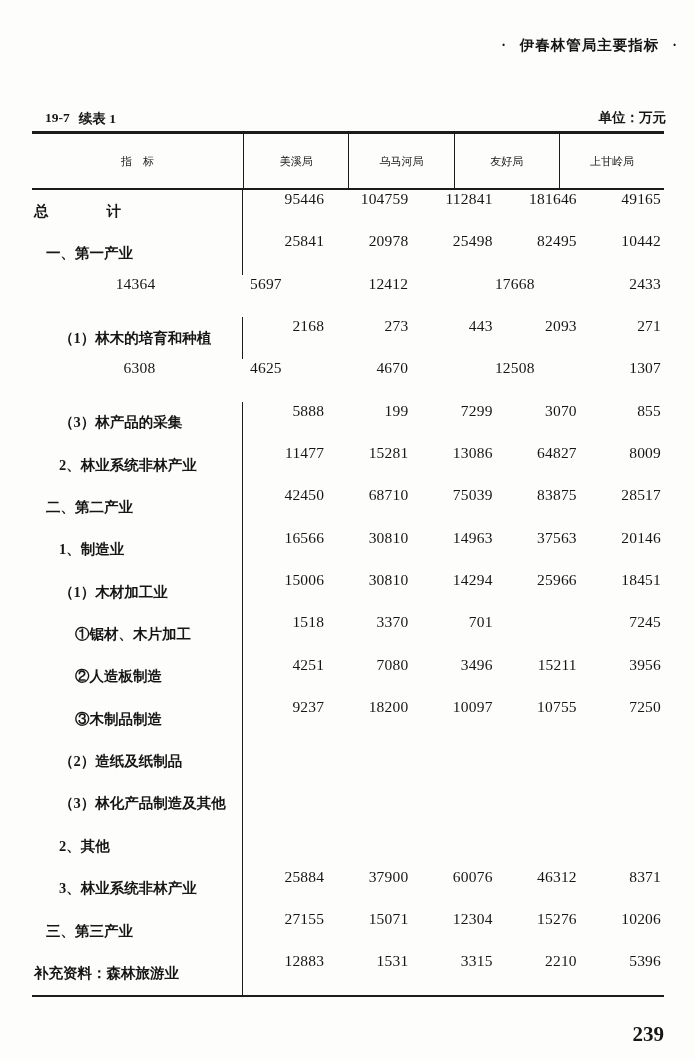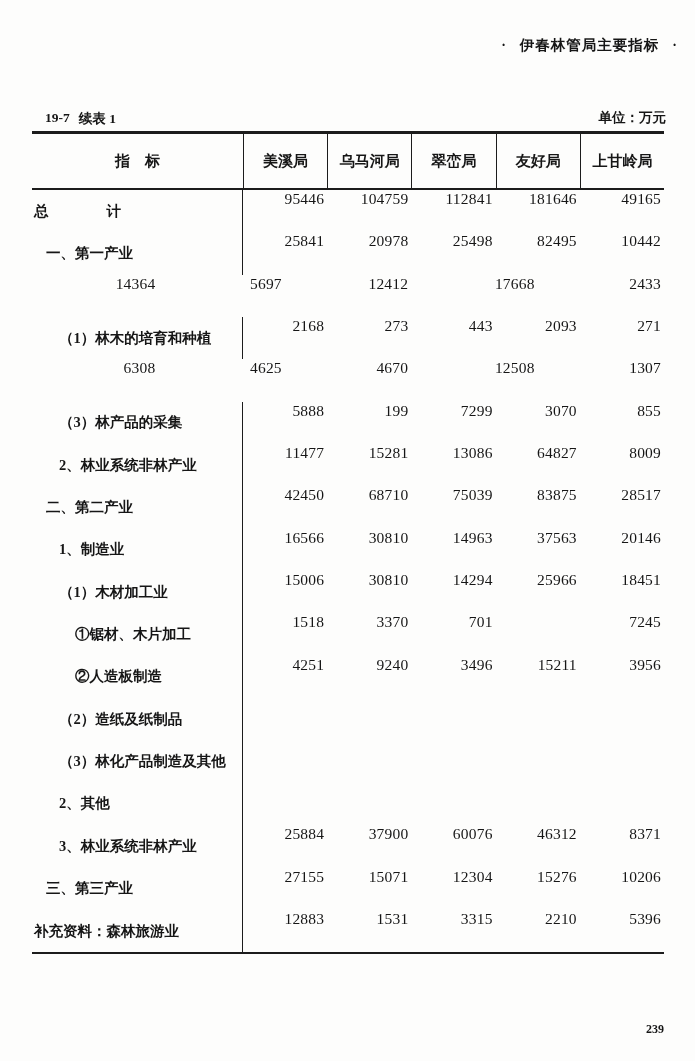--- a/index.html
+++ b/index.html
@@ -56,22 +56,22 @@
     display: flex;
     height: 59px;
     border-top: 3px solid #1c1c1c;
     border-bottom: 2px solid #1c1c1c;
     box-sizing: border-box;
   }
   .th {
     display: flex;
     align-items: center;
     justify-content: center;
-    font-weight: 700;
-    font-size: 15px;
+    font-weight: 400;
+    font-size: 11px;
     white-space: pre;
   }
   .th-indicator { width: 211px; box-sizing: border-box; }
   .th-col { flex: 1; border-left: 1.5px solid #1c1c1c; }
 
   .tbody {
     border-bottom: 2.5px solid #1c1c1c;
   }
   .row {
     display: flex;
@@ -100,21 +100,21 @@
     font-size: 15.5px;
     font-weight: 400;
     letter-spacing: 0.2px;
   }
 
   
   .page-number {
     position: absolute;
     top: 1022px;
     right: 31px;
-    font-size: 12px;
+    font-size: 21px;
     font-weight: 700;
   }
 </style>
 </head>
 <body>
 
 <div class="page">
 
   <div class="doc-header">
     <span class="dot">·</span>
@@ -129,21 +129,20 @@
     </span>
     <span>单位：万元</span>
   </div>
 
   <div class="stat-table">
     <div class="thead">
       <div class="th th-indicator">指　标</div>
 
     <div class="th th-col">美溪局</div>
         <div class="th th-col">乌马河局</div>
-        <div class="th th-col">翠峦局</div>
         <div class="th th-col">友好局</div>
         <div class="th th-col">上甘岭局</div>
       </div>
     <div class="tbody">
 
     <div class="row">
           <div class="cell-label ind0">总　　　　计</div>
           <div class="cell-num">95446</div>
           <div class="cell-num">104759</div>
           <div class="cell-num">112841</div>
@@ -224,24 +223,32 @@
           <div class="cell-label ind3">①锯材、木片加工</div>
           <div class="cell-num">1518</div>
           <div class="cell-num">3370</div>
           <div class="cell-num">701</div>
           <div class="cell-num"></div>
           <div class="cell-num">7245</div>
         </div>
         <div class="row">
           <div class="cell-label ind3">②人造板制造</div>
           <div class="cell-num">4251</div>
-          <div class="cell-num">9240</div>
+          <div class="cell-num">7080</div>
           <div class="cell-num">3496</div>
           <div class="cell-num">15211</div>
           <div class="cell-num">3956</div>
+        </div>
+        <div class="row">
+          <div class="cell-label ind3">③木制品制造</div>
+          <div class="cell-num">9237</div>
+          <div class="cell-num">18200</div>
+          <div class="cell-num">10097</div>
+          <div class="cell-num">10755</div>
+          <div class="cell-num">7250</div>
         </div>
         <div class="row">
           <div class="cell-label ind2">（2）造纸及纸制品</div>
           <div class="cell-num"></div>
           <div class="cell-num"></div>
           <div class="cell-num"></div>
           <div class="cell-num"></div>
           <div class="cell-num"></div>
         </div>
         <div class="row">

